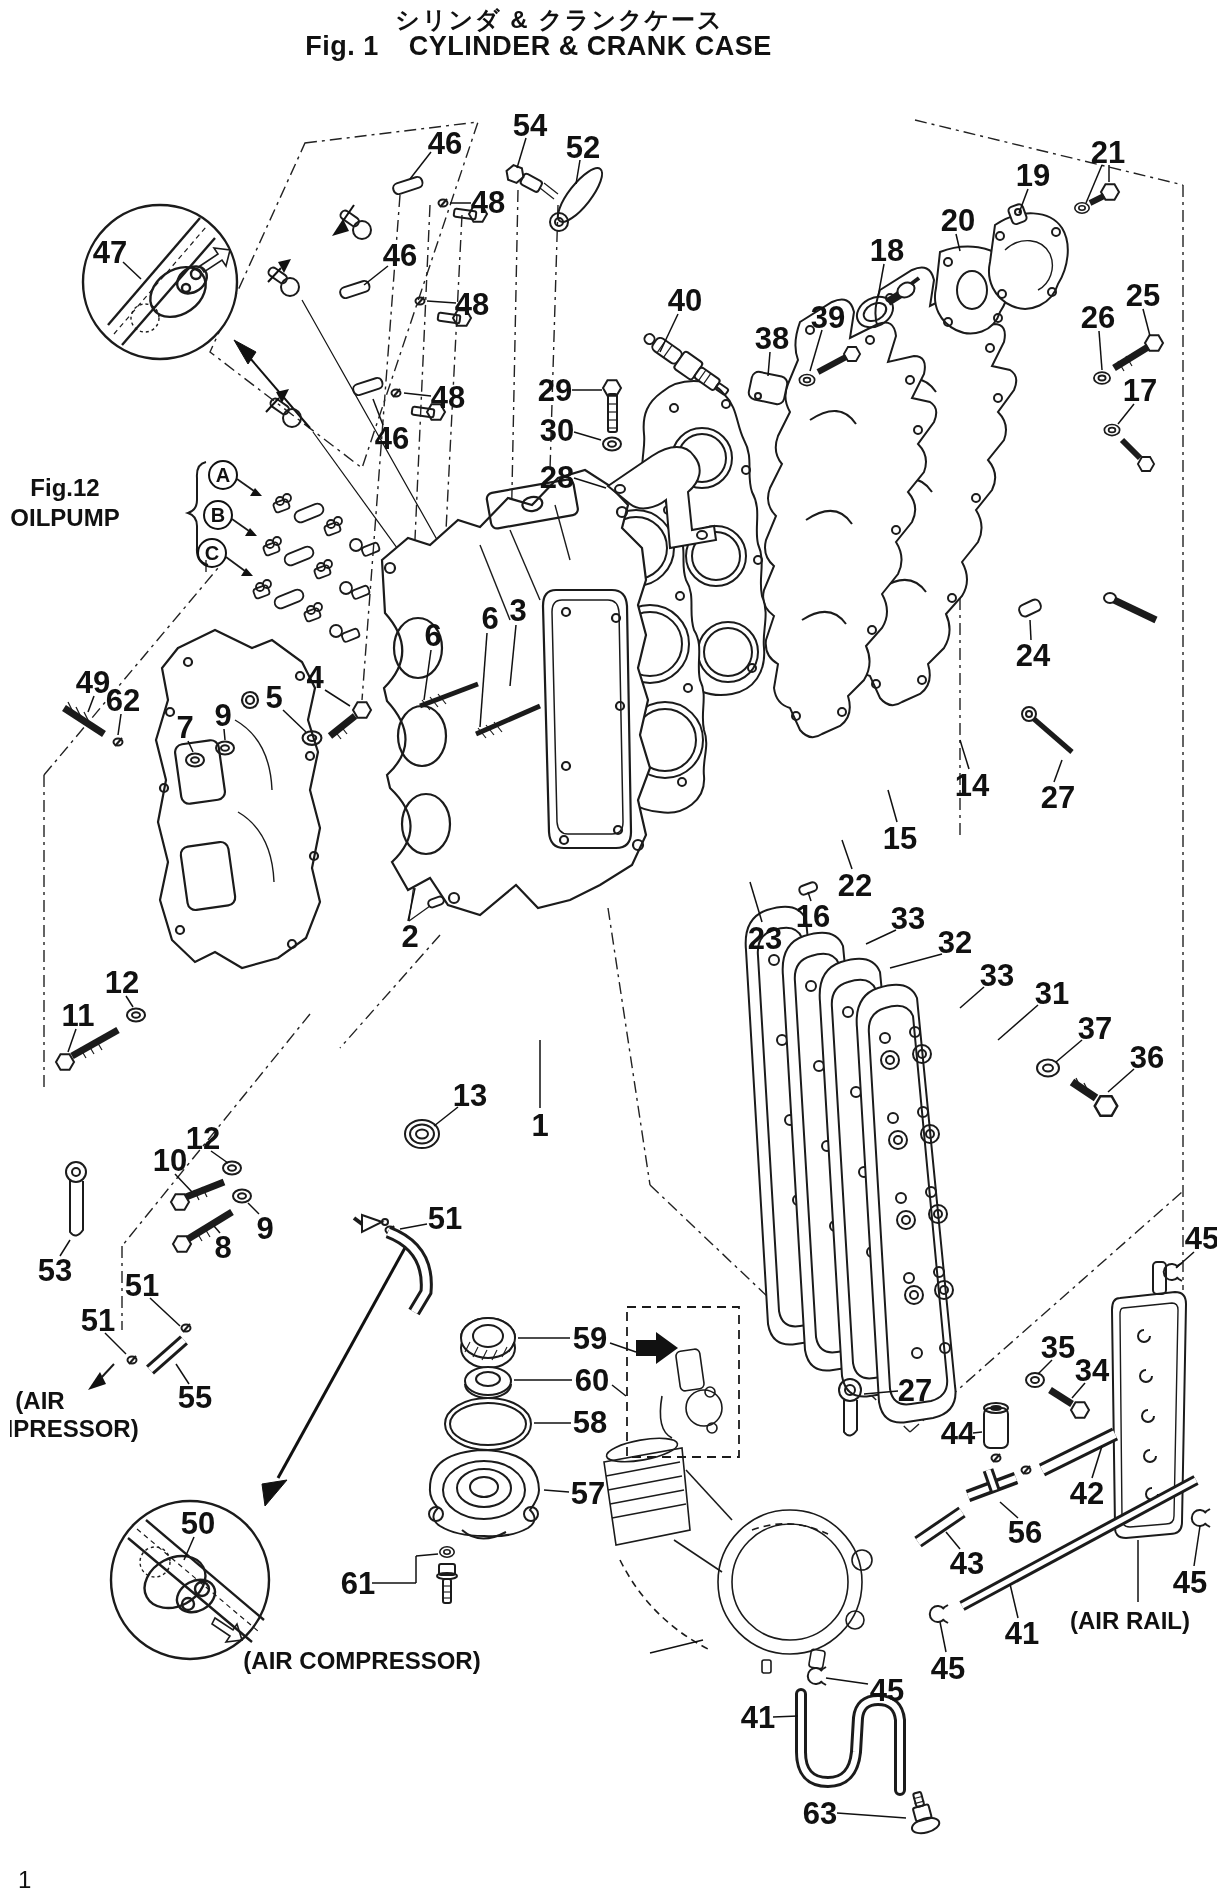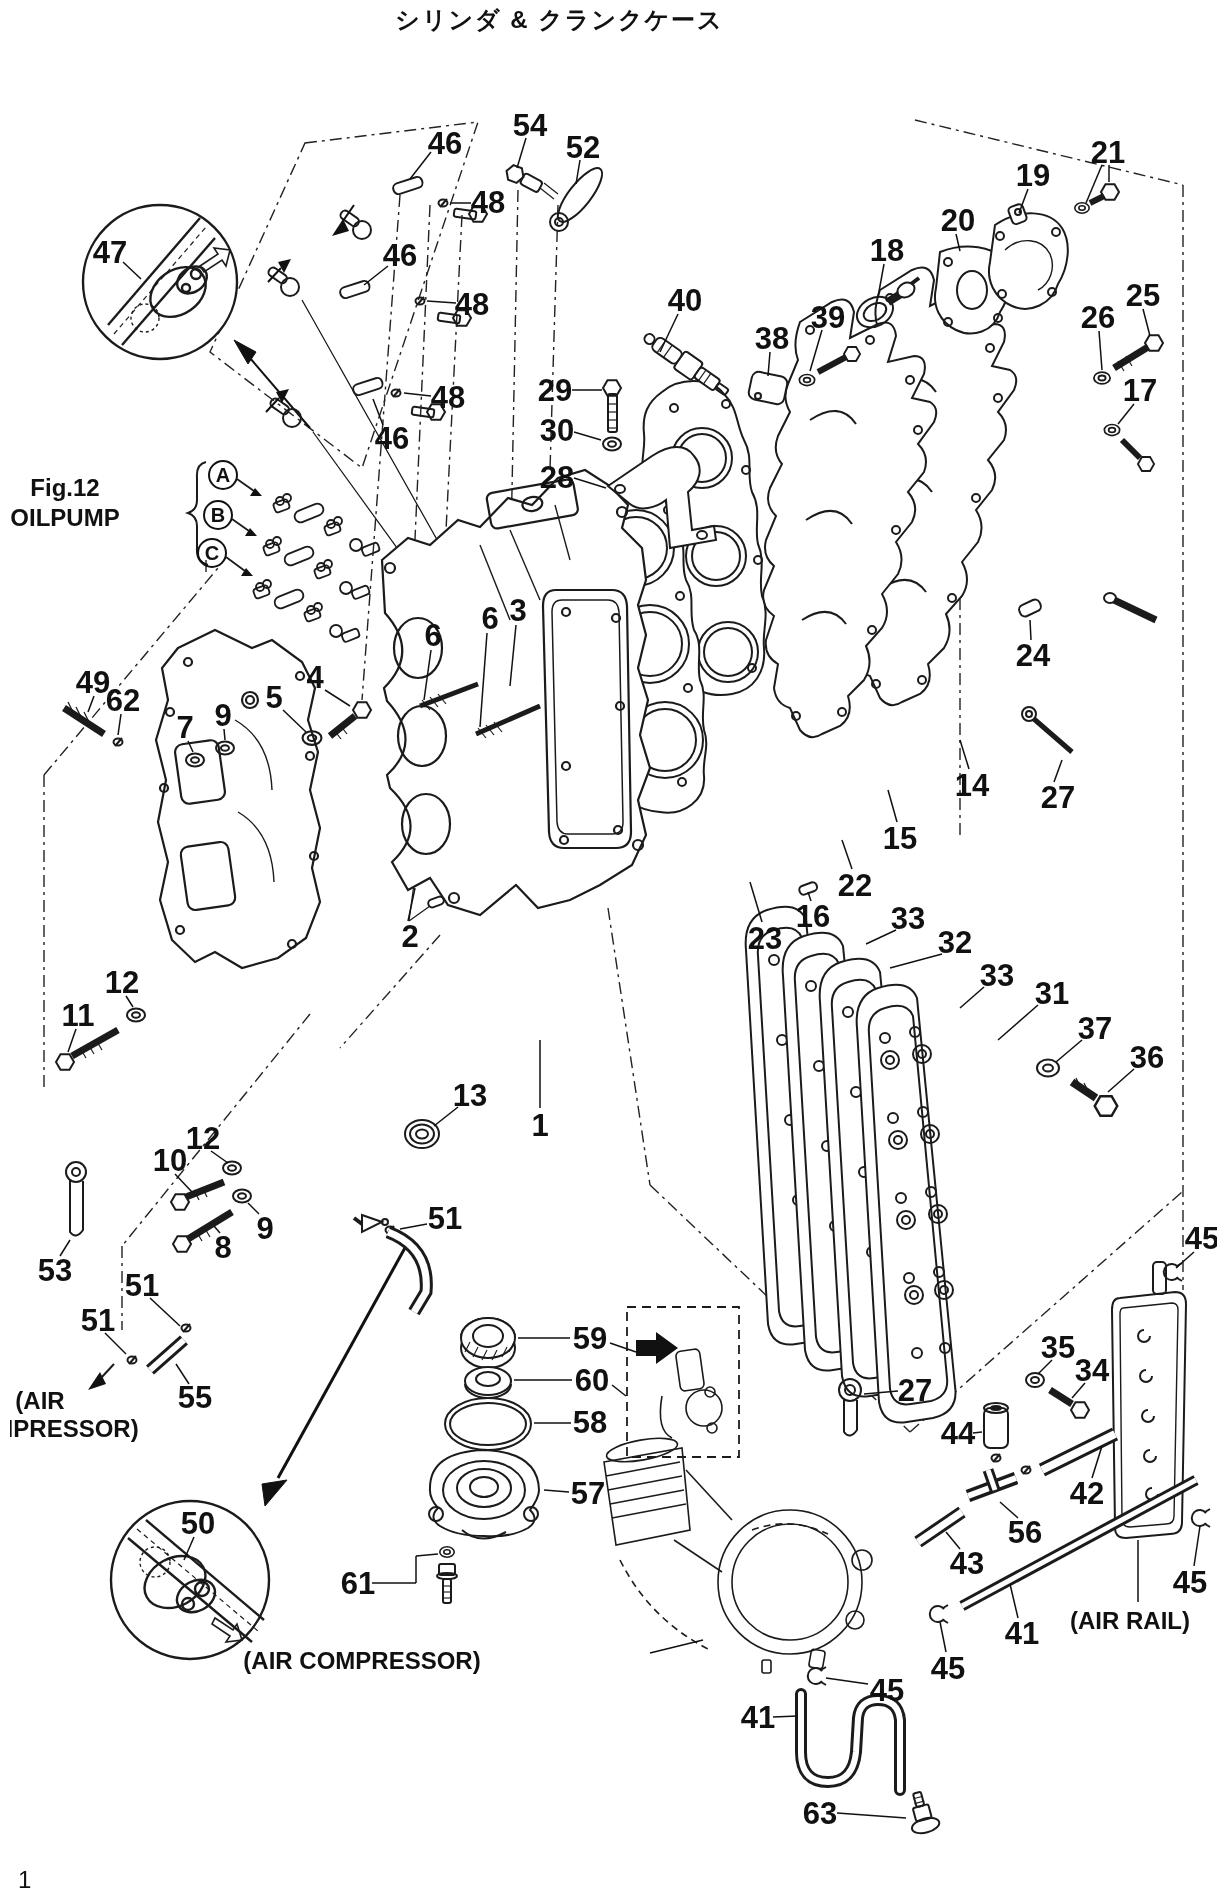--- a/index.html
+++ b/index.html
@@ -19,20 +19,21 @@
   .cl{font-family:"Liberation Sans",sans-serif;font-weight:600;font-size:20px;fill:#111;
       text-anchor:middle;dominant-baseline:central;}
   .leader{stroke:#111;stroke-width:1.5;}
   .cfr{fill:none;stroke:#111;stroke-width:2;}
 </style>
 </head>
 <body>
 
 <div class="sheet">
   <div class="title-jp">シリンダ &amp; クランクケース</div>
+  <div class="title-row"><span>Fig. 1</span><span class="gap"></span><span>CYLINDER &amp; CRANK CASE</span></div>
 
   <svg class="art" width="1217" height="1904" viewBox="0 0 1217 1904">
     <defs>
       <polygon id="hex" points="9,0 4.5,7.8 -4.5,7.8 -9,0 -4.5,-7.8 4.5,-7.8"></polygon>
       <g id="washer">
           <ellipse rx="9" ry="6.5"></ellipse>
           <ellipse rx="4" ry="2.8"></ellipse>
         </g>
       <g id="ringlet">
           <ellipse rx="4.5" ry="3.5"></ellipse>

